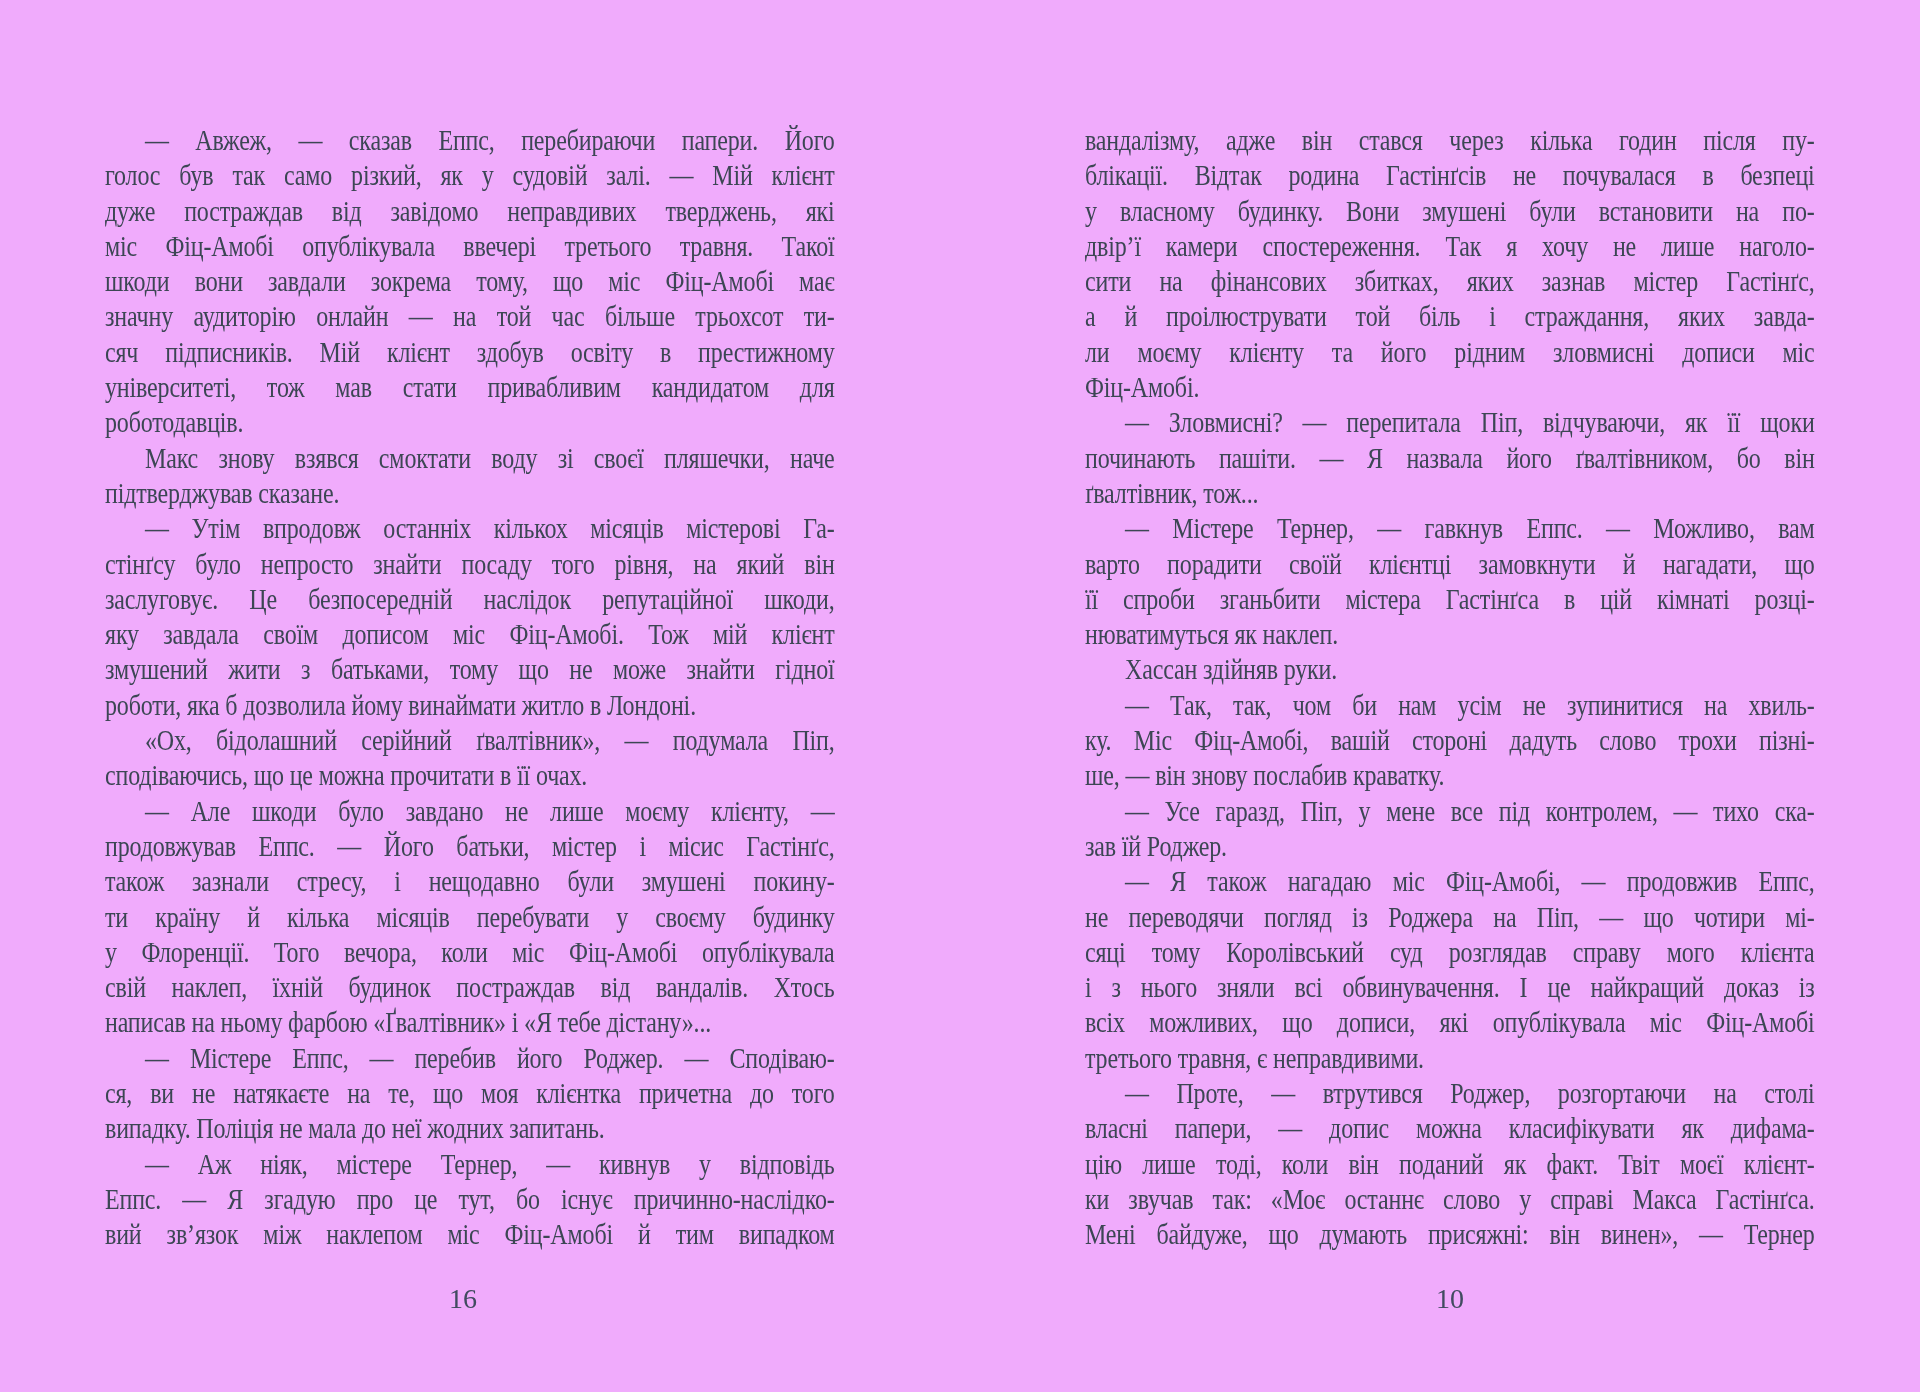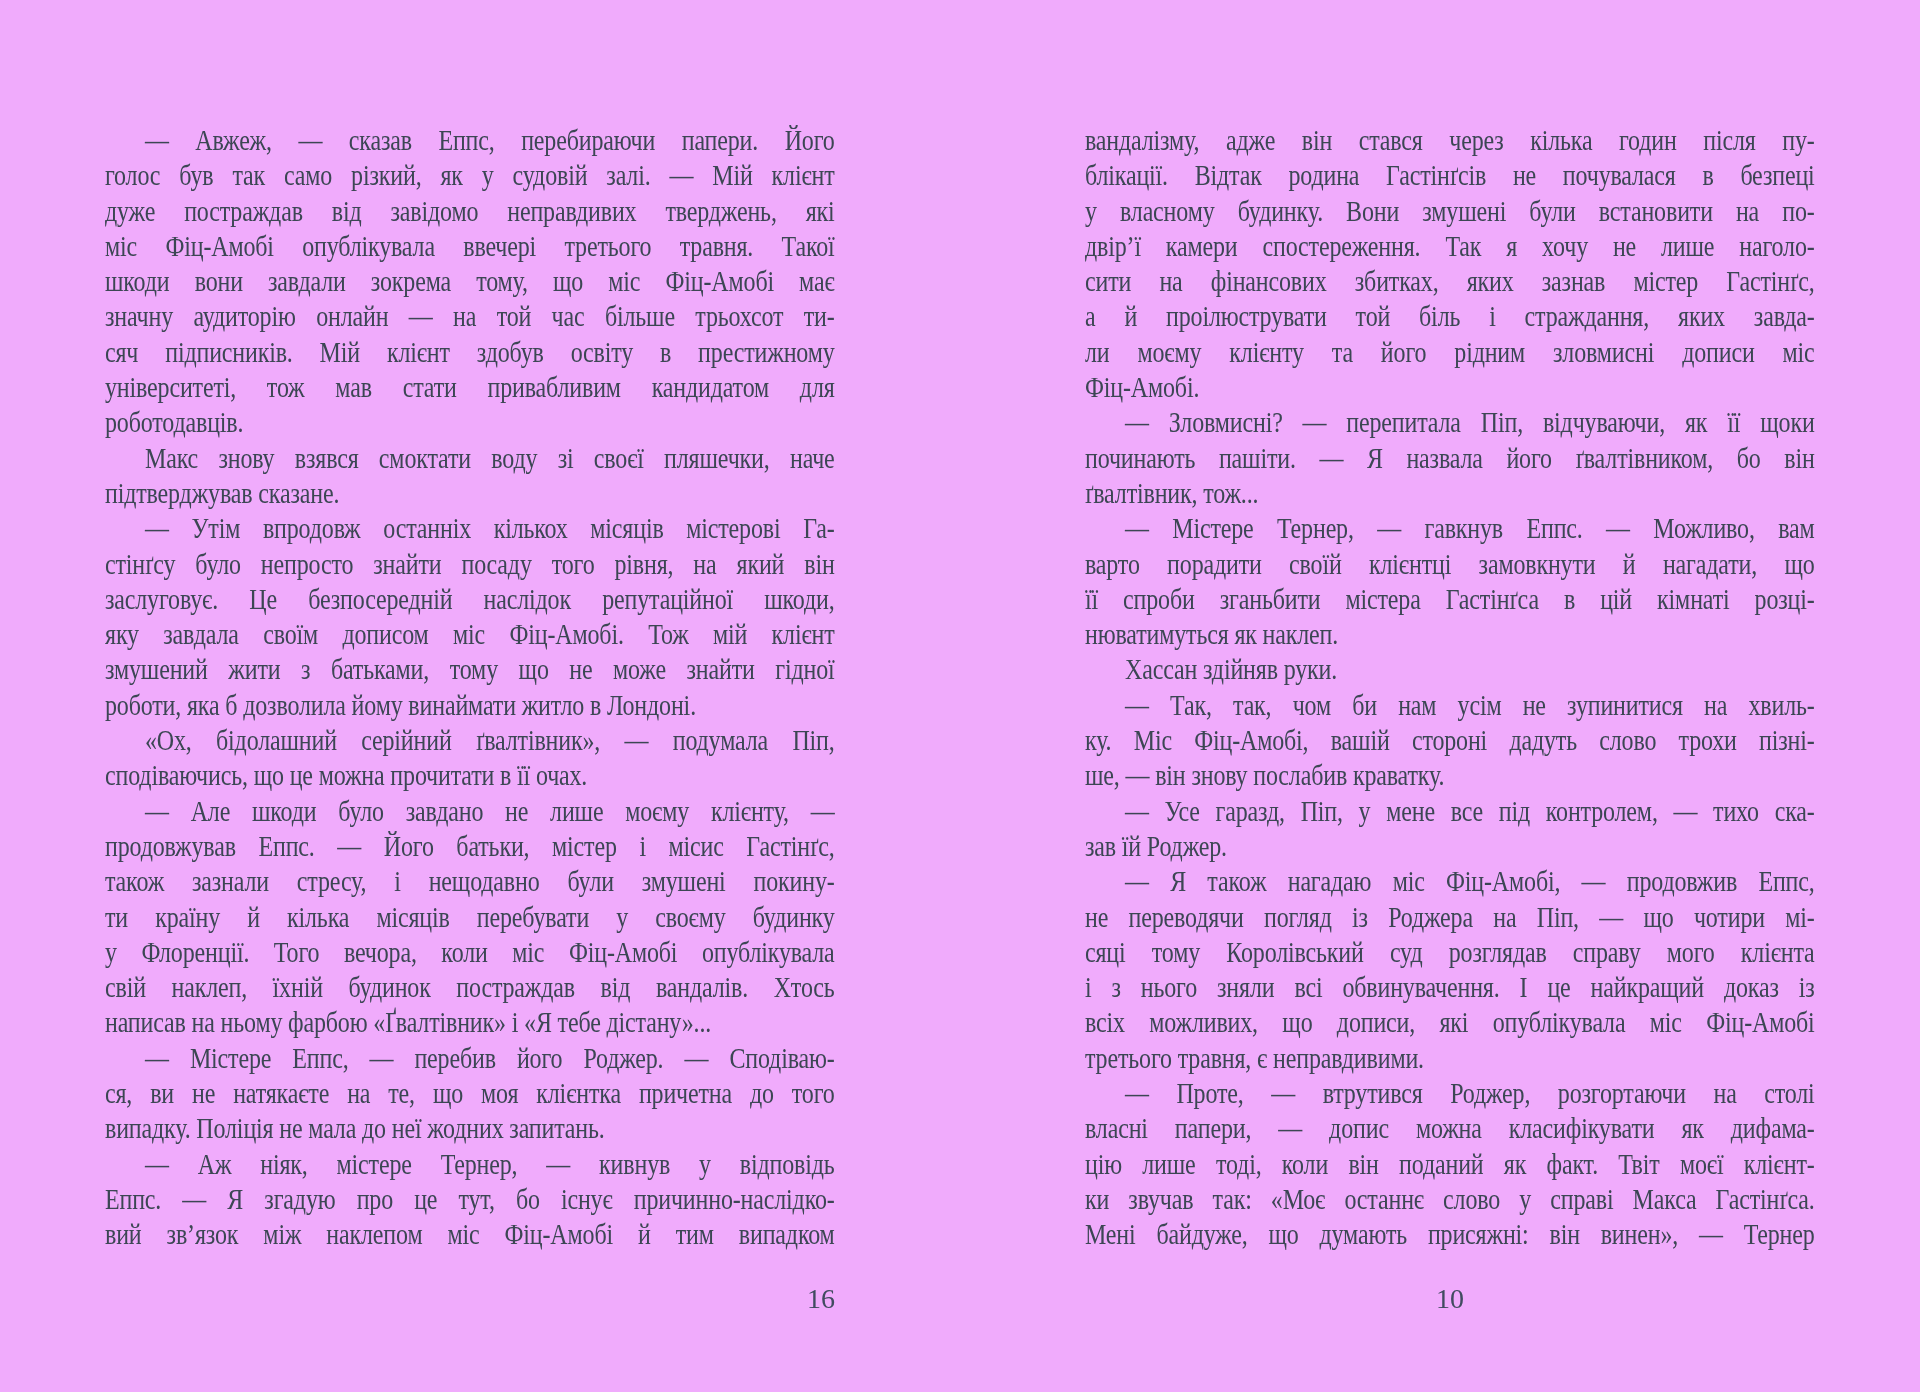--- a/index.html
+++ b/index.html
@@ -39,21 +39,21 @@
   .line.indent { text-indent: 50px; }
   .line.para-end { text-align-last: left; }
   .page-number {
     position: absolute;
     top: 1283px;
     width: 730px;
     text-align: center;
     font-size: 28px;
     color: #414b60;
   }
-  .pn-left  { left: 105px; text-align: right; }
+  .pn-left  { left: 98px; }
   .pn-right { left: 1085px; }
 </style>
 </head>
 <body>
 
 <div class="spread">
   <div class="text-column col-left">
       <div class="line indent">— Авжеж, — сказав Еппс, перебираючи папери. Його</div>
       <div class="line">голос був так само різкий, як у судовій залі. — Мій клієнт</div>
       <div class="line">дуже постраждав від завідомо неправдивих тверджень, які</div>

